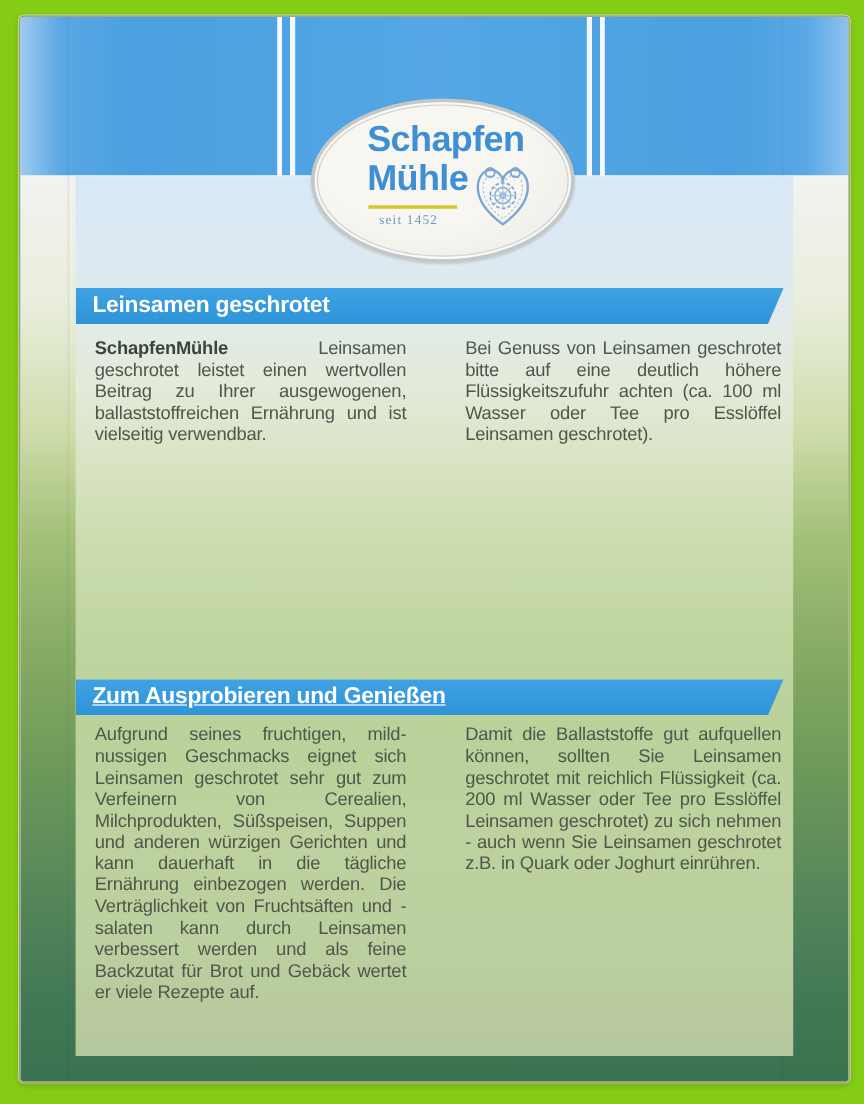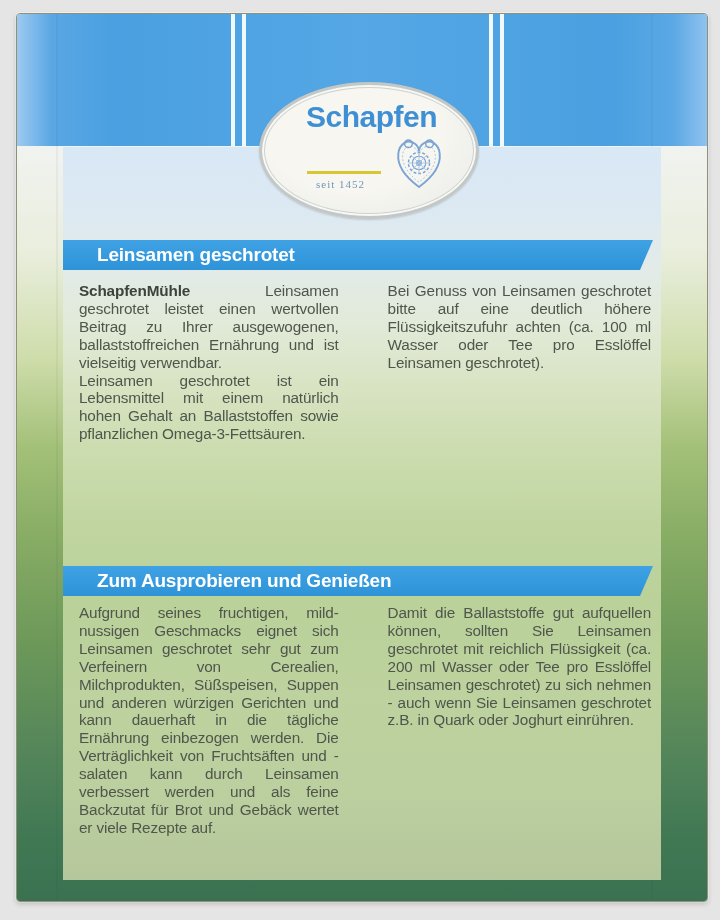--- a/index.html
+++ b/index.html
@@ -1,18 +1,18 @@
 <!DOCTYPE html>
 <html><head>
 <meta charset="utf-8">
 <style>
   html,body { margin:0; padding:0; }
   .stage {
     position:relative; width:720px; height:920px;
-    background:#e5e5e5; overflow:hidden;
+    background:#84cc16; overflow:hidden;
     font-family:"Liberation Sans", sans-serif;
   }
   .package {
     position:absolute; left:16px; top:13px; width:690px; height:887px;
     border-radius:4px; overflow:hidden;
     border:1px solid #8f9077;
     box-shadow: 0 2px 5px rgba(0,0,0,.18), 0 0 0 1px rgba(255,255,255,.6);
     background:#eef1ee;
   }
   
@@ -65,25 +65,25 @@
   .since {
     position:absolute; left:54px; top:93px; color:#7096bd;
     font-family:"Liberation Serif", serif; font-size:11px; letter-spacing:1px;
   }
   .emblem { position:absolute; left:133px; top:50px; }
   
   .bar {
     position:absolute; left:46px; width:590px; height:30px; z-index:4;
     background:linear-gradient(180deg,#3ea2e4,#2f93d8);
     color:#ffffff; font-weight:bold; font-size:19px; line-height:30px;
-    letter-spacing:-0.2px; padding-left:34px; box-sizing:border-box;
+    letter-spacing:-0.2px; padding-left:14px; box-sizing:border-box;
     clip-path:polygon(0 0, 100% 0, calc(100% - 13px) 100%, 0 100%);
   }
   .bar1 { top:226px; }
-  .bar2 { top:552px; }
+  .bar2 { top:552px;text-decoration:underline; }
   
   .cols { position:absolute; left:62px; width:572px; display:flex; gap:8px; z-index:4; }
   .cols1 { top:268px; }
   .cols2 { top:590px; }
   .col {
     text-align:justify; color:#4f564c;
     font-size:15.3px; line-height:17.9px; letter-spacing:-0.15px;
   }
   .col-left  { width:274px; }
   .col-right { width:278px;margin-left:41px; }
@@ -101,40 +101,40 @@
       <div class="stripe-group sg2"></div>
     </div>
 
     <div class="body-bg"></div>
     <div class="crease c1"></div>
     <div class="crease c2"></div>
     <div class="inner-panel"></div>
 
     <div class="logo">
       <div class="brand-l1">Schapfen</div>
+      <div class="brand-l2">Mühle</div>
       <div class="brand-underline"></div>
       <div class="since">seit 1452</div>
       <svg class="emblem" width="48" height="56" viewBox="0 0 50 58">
         <path d="M25 54 C10 43 2 31 3.5 19 C4.5 9.5 13 3.5 20 8.5 C23 10.5 25 13.5 25 17 C25 13.5 27 10.5 30 8.5 C37 3.5 45.5 9.5 46.5 19 C48 31 40 43 25 54 Z" fill="none" stroke="#7aa4d4" stroke-width="2"></path>
         <path d="M25 49 C13 40 7 30 8 20 C9 13 15 9 20 13 C23 15 25 18 25 21 C25 18 27 15 30 13 C35 9 41 13 42 20 C43 30 37 40 25 49 Z" fill="none" stroke="#a9c4e2" stroke-width="1" stroke-dasharray="2 2"></path>
         <circle cx="14" cy="9" r="4" fill="none" stroke="#7aa4d4" stroke-width="1.5"></circle>
         <circle cx="36" cy="9" r="4" fill="none" stroke="#7aa4d4" stroke-width="1.5"></circle>
         <circle cx="25" cy="29" r="11" fill="none" stroke="#7aa4d4" stroke-width="1.5" stroke-dasharray="3 2"></circle>
         <circle cx="25" cy="29" r="7" fill="none" stroke="#7aa4d4" stroke-width="1.2"></circle>
         <circle cx="25" cy="29" r="3" fill="#7aa4d4"></circle>
         <path d="M25 18 L25 40 M14 29 L36 29 M17.5 21.5 L32.5 36.5 M32.5 21.5 L17.5 36.5" stroke="#a9c4e2" stroke-width="1"></path>
       </svg>
     </div>
 
     <div class="bar bar1">Leinsamen geschrotet</div>
 
     <div class="cols cols1">
       <div class="col col-left">
         <p><b class="lead">SchapfenMühle</b><span> Leinsamen geschrotet leistet einen wertvollen Beitrag zu Ihrer ausgewogenen, ballaststoffreichen Ernährung und ist vielseitig verwendbar.</span></p>
-        <p><span>Leinsamen geschrotet ist ein Lebensmittel mit einem natürlich hohen Gehalt an Ballaststoffen sowie pflanzlichen Omega-3-Fettsäuren.</span></p>
       </div>
       <div class="col col-right">
         <p><span>Bei Genuss von Leinsamen geschrotet bitte auf eine deutlich höhere Flüssigkeitszufuhr achten (ca. 100 ml Wasser oder Tee pro Esslöffel Leinsamen geschrotet).</span></p>
       </div>
     </div>
 
     <div class="bar bar2">Zum Ausprobieren und Genießen</div>
 
     <div class="cols cols2">
       <div class="col col-left">

